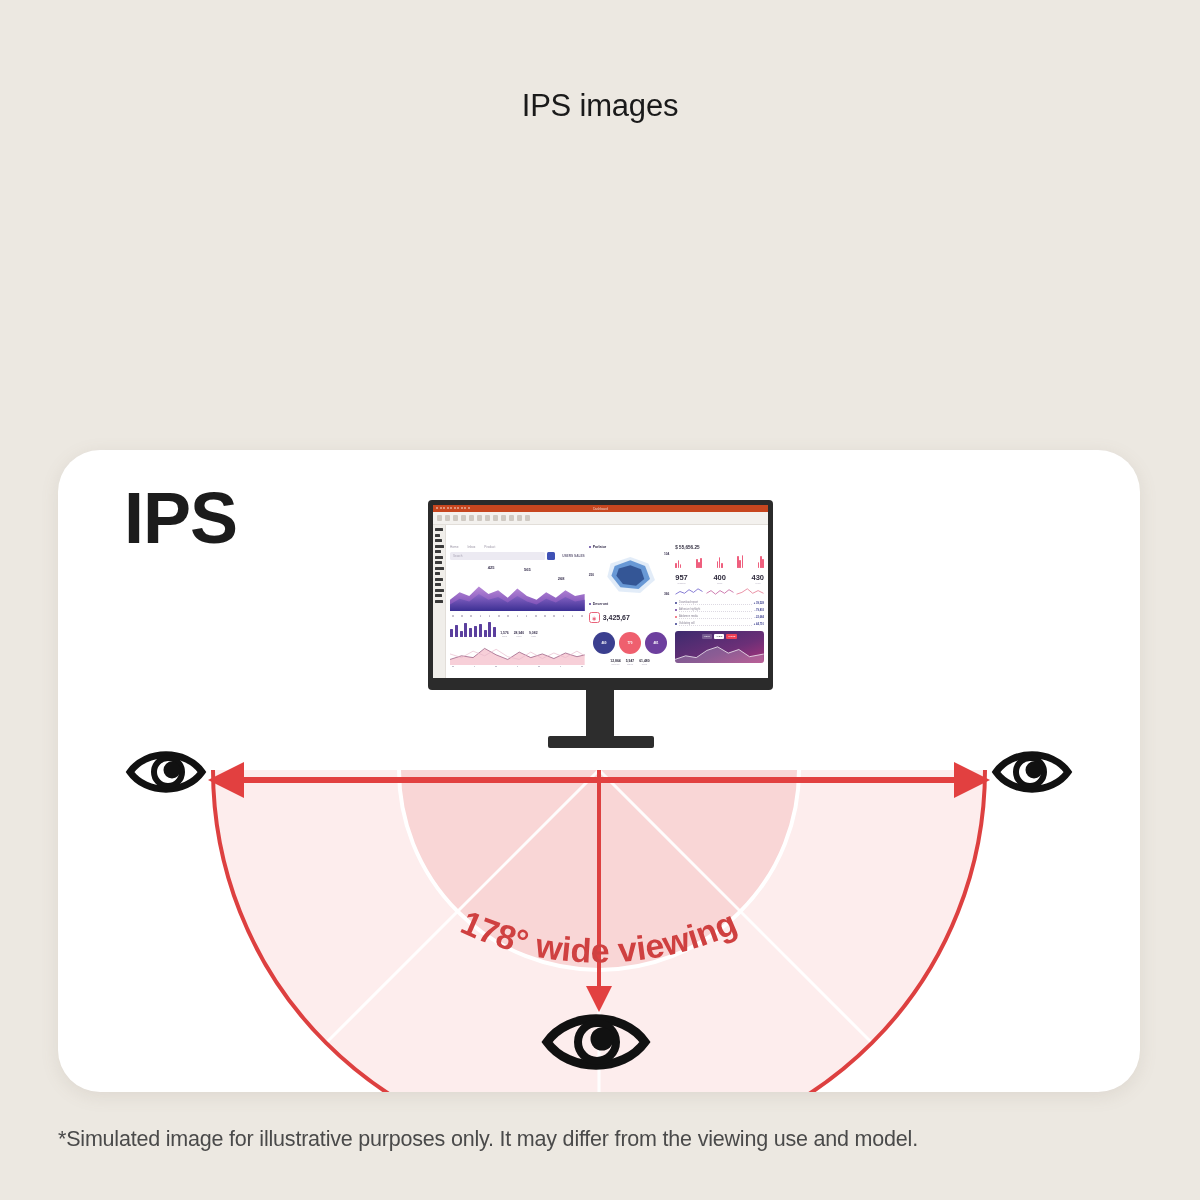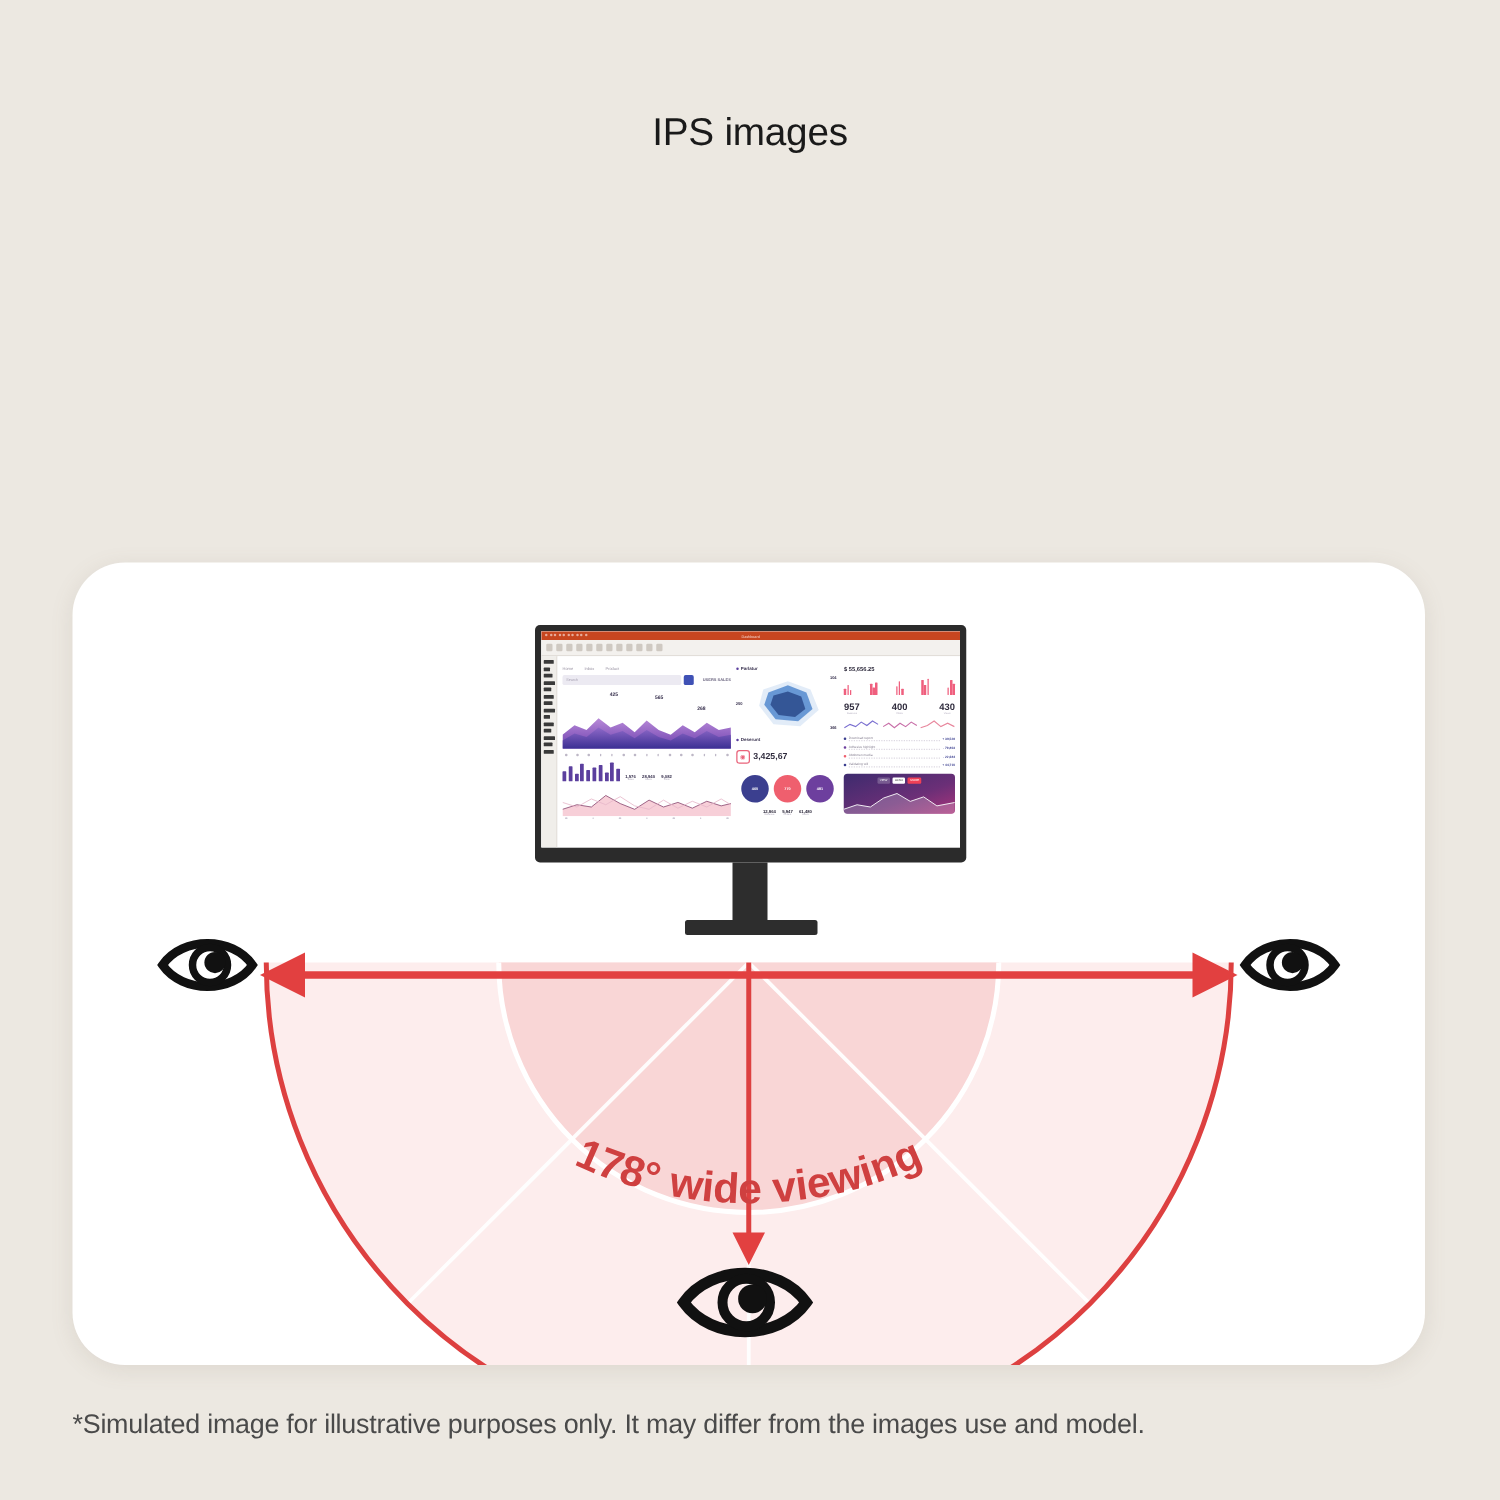--- a/index.html
+++ b/index.html
@@ -90,21 +90,21 @@
     height:13px; background:#f3f1ee; border-bottom:1px solid #e2ded9;
     display:flex; align-items:center; gap:3px; padding-left:4px;
   }
   .dash-ribbon i{ width:5px;height:6px;background:#cfc9c2;display:block;border-radius:1px;}
   .dash-body{ display:flex; height:calc(100% - 20px); }
   .dash-rail{
     width:13px; background:#f0eeea; border-right:1px solid #e2ded9;
     padding:3px 2px; display:flex; flex-direction:column; gap:2.5px;
   }
   .dash-rail i{ display:block; height:3px; background:#3a3a3a; border-radius:.5px; }
-  .dash-main{ flex:1; display:flex; padding:8px 4px 2px 4px; gap:4px; background:#fff; }
+  .dash-main{ flex:1; display:flex; padding:20px 4px 2px 4px; gap:4px; background:#fff; }
   .col{ display:flex; flex-direction:column; }
   .col-a{ width:44%; }
   .col-b{ width:27%; }
   .col-c{ width:29%; }
 
   .mini-tabs{ display:flex; gap:9px; margin-bottom:3px; }
   .mini-tabs span{ color:#9b95a5; font-size:3.2px; }
   .searchrow{ display:flex; align-items:center; gap:2px; margin-bottom:5px; }
   .searchbox{
     flex:1; height:8px; background:#eceaf2; border-radius:1.5px;
@@ -185,20 +185,21 @@
 </head>
 <body>
 
 <div class="eyebrow">IPS images</div>
 
 <div class="headline">
 </div>
 
 <div class="card">
 
+  <div class="ips-word">IPS</div>
 
 
   <svg class="angle-svg" viewBox="0 0 1082 642">
     <defs>
       <clipPath id="halfclip">
           <rect x="0" y="0" width="1082" height="322"></rect>
         </clipPath>
     </defs>
 
     <path d="M541 320 L155 320 A386 386 0 0 0 927 320 Z" fill="#fdeded"></path>
@@ -554,13 +555,13 @@
         </div>
 
       </div>
     </div>
     <div class="mon-neck"></div>
     <div class="mon-base"></div>
   </div>
 
 </div>
 
-<div class="footnote">*Simulated image for illustrative purposes only. It may differ from the images use and model.</div>
+<div class="footnote">*Simulated image for illustrative purposes only. It may differ from the viewing use and model.</div>
 
 </body></html>

